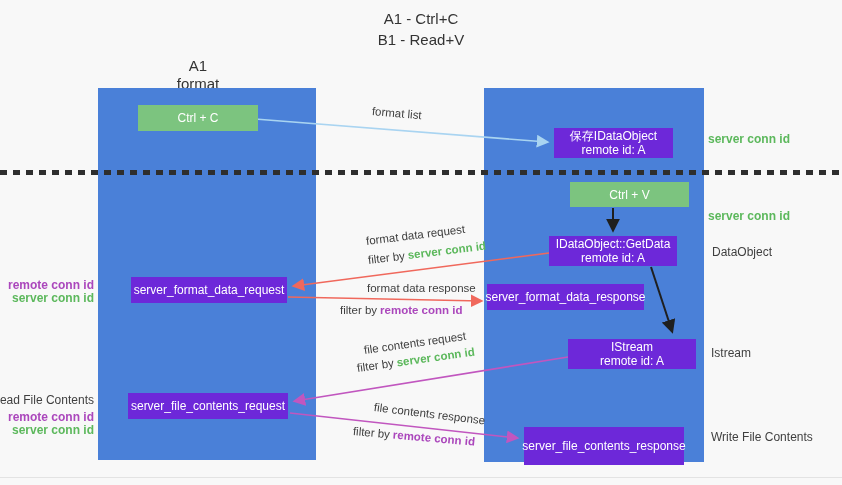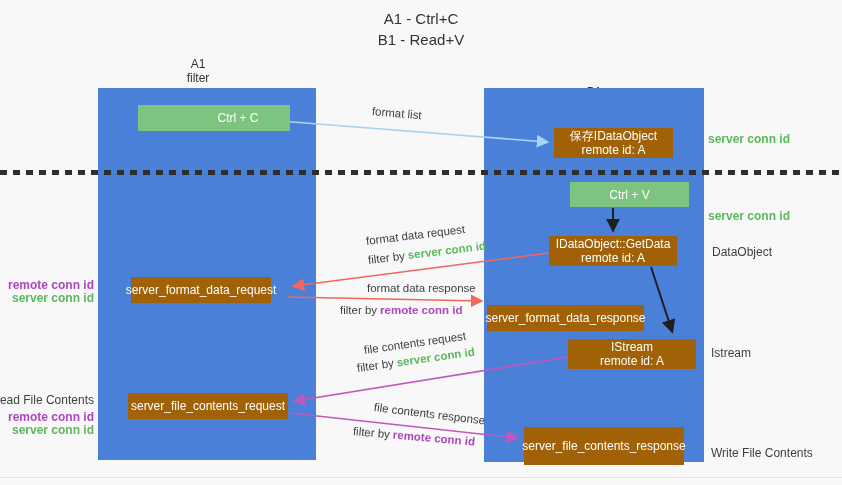--- a/index.html
+++ b/index.html
@@ -13,21 +13,21 @@
 
   
   .title{
     position:absolute;top:8px;left:0;width:842px;
     text-align:center;font-size:15px;line-height:1.4;color:#333;
   }
 
   
   .col-header{
     position:absolute;top:57px;text-align:center;
-    font-size:12px;line-height:1.2;color:#333;
+    font-size:15px;line-height:1.2;color:#333;
   }
   .col-header.left{left:98px;width:200px;}
   .col-header.right{left:484px;width:220px;margin-top:28px;}
 
   
   .lifeline{position:absolute;background:#4a80d8;}
   .lifeline.left{left:98px;top:88px;width:218px;height:372px;}
   .lifeline.right{left:484px;top:88px;width:220px;height:374px;}
 
   
@@ -39,28 +39,28 @@
   
   .bottomline{position:absolute;left:0;top:477px;width:842px;height:1px;background:#e3e3e3;}
 
   
   .node{
     position:absolute;display:flex;align-items:center;justify-content:center;
     color:#fff;font-size:12px;white-space:nowrap;
   }
   .node.two{flex-direction:column;line-height:1.2;}
   .green{background:#7cc47f;}
-  .orange{background:#a16207;text-align:center;}
+  .orange{background:#6d28d9;text-align:center;}
 
-  #ctrlC   {left:138px;top:105px;width:104px;height:26px;padding-left:48px;}
+  #ctrlC   {left:138px;top:105px;width:120px;height:26px;}
   #saveObj {left:554px;top:128px;width:119px;height:30px;}
   #ctrlV   {left:554px;top:182px;width:119px;height:25px;margin-left:16px;}
   #getData {left:549px;top:236px;width:128px;height:30px;}
-  #fmtReq  {left:131px;top:277px;width:140px;height:26px;}
-  #fmtRes  {left:487px;top:305px;width:157px;height:26px;}
+  #fmtReq  {left:131px;top:277px;width:156px;height:26px;}
+  #fmtRes  {left:487px;top:284px;width:157px;height:26px;}
   #iStream {left:568px;top:339px;width:128px;height:30px;}
   #fileReq {left:128px;top:393px;width:160px;height:26px;}
   #fileRes {left:524px;top:427px;width:160px;height:38px;}
 
   
   .albl{
     position:absolute;font-size:11.5px;color:#3f3f3f;
     white-space:nowrap;transform-origin:left center;
   }
   .filter-prefix{margin-right:3px;}
@@ -78,21 +78,21 @@
 
 <div class="canvas">
 
   <div class="title">
     <div>A1 - Ctrl+C</div>
     <div>B1 - Read+V</div>
   </div>
 
   <div class="col-header left">
     <div>A1</div>
-    <div>filter</div>
+    <div>format</div>
   </div>
   <div class="col-header right">
     <div>B1</div>
     <div>connection</div>
   </div>
 
   <div class="lifeline left"></div>
   <div class="lifeline right"></div>
 
   <div class="dotted"></div>
@@ -165,21 +165,21 @@
 
   <div class="albl" style="left:374px;top:401px;transform:rotate(7deg);">file contents response</div>
   <div class="albl" style="left:353px;top:425px;transform:rotate(5deg);">
     <span class="filter-prefix">filter by</span><span class="purple-t">remote conn id</span>
   </div>
 
   <div class="side green-t" style="left:708px;top:132px;">server conn id</div>
   <div class="side green-t" style="left:708px;top:209px;">server conn id</div>
   <div class="side" style="left:712px;top:245px;">DataObject</div>
   <div class="side" style="left:711px;top:346px;">Istream</div>
-  <div class="side" style="left:711px;top:446px;">Write File Contents</div>
+  <div class="side" style="left:711px;top:430px;">Write File Contents</div>
 
   <div class="side purple-t ra" style="top:278px;">remote conn id</div>
   <div class="side green-t ra" style="top:291px;">server conn id</div>
   <div class="side ra" style="top:393px;">Read File Contents</div>
   <div class="side purple-t ra" style="top:410px;">remote conn id</div>
   <div class="side green-t ra" style="top:423px;">server conn id</div>
 
   <div class="bottomline"></div>
 
 </div>

